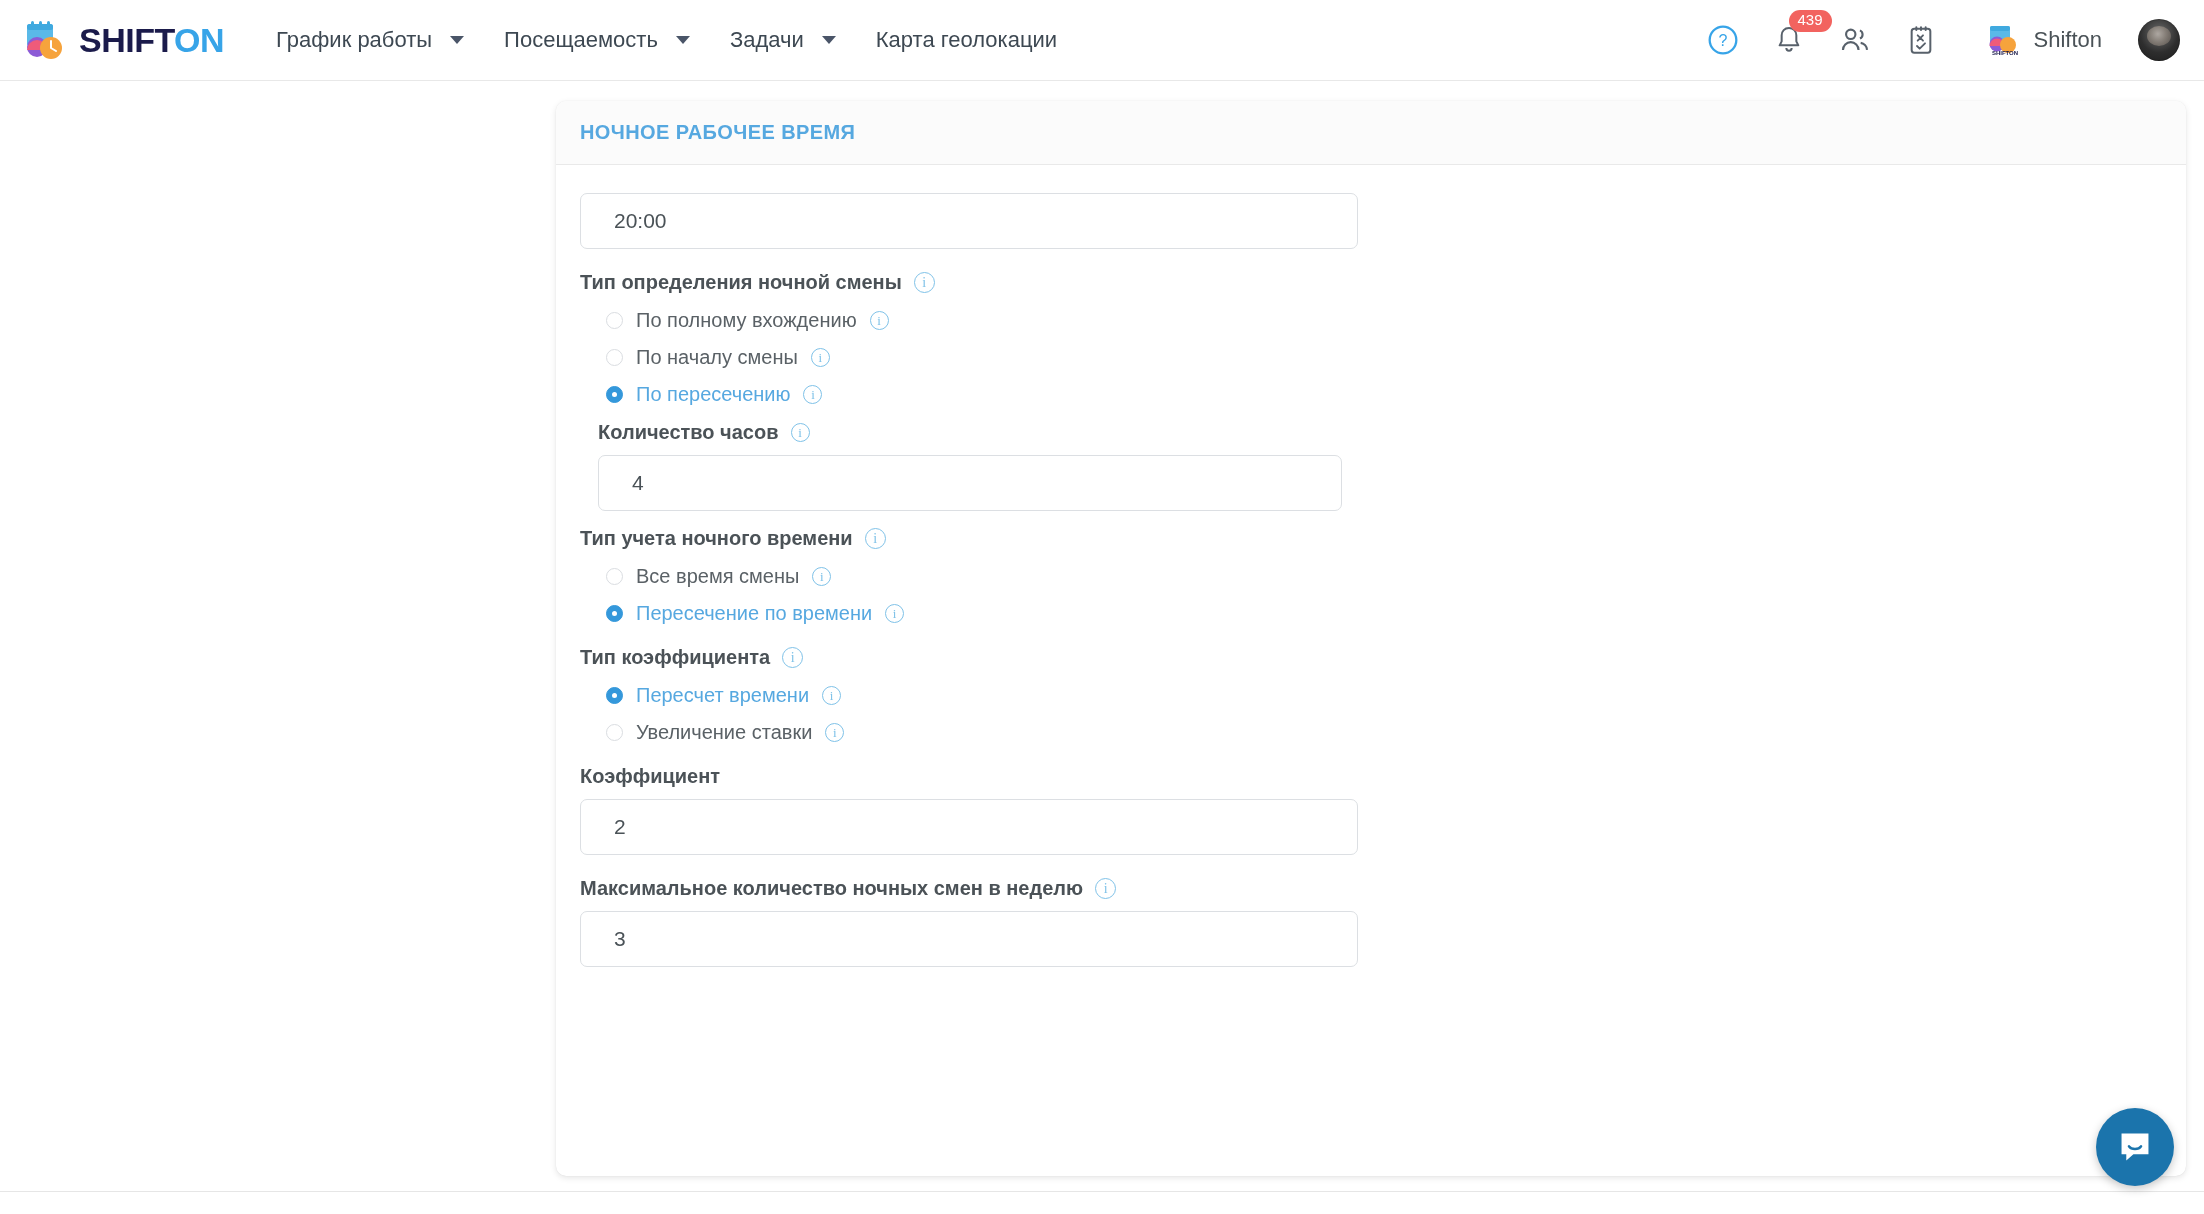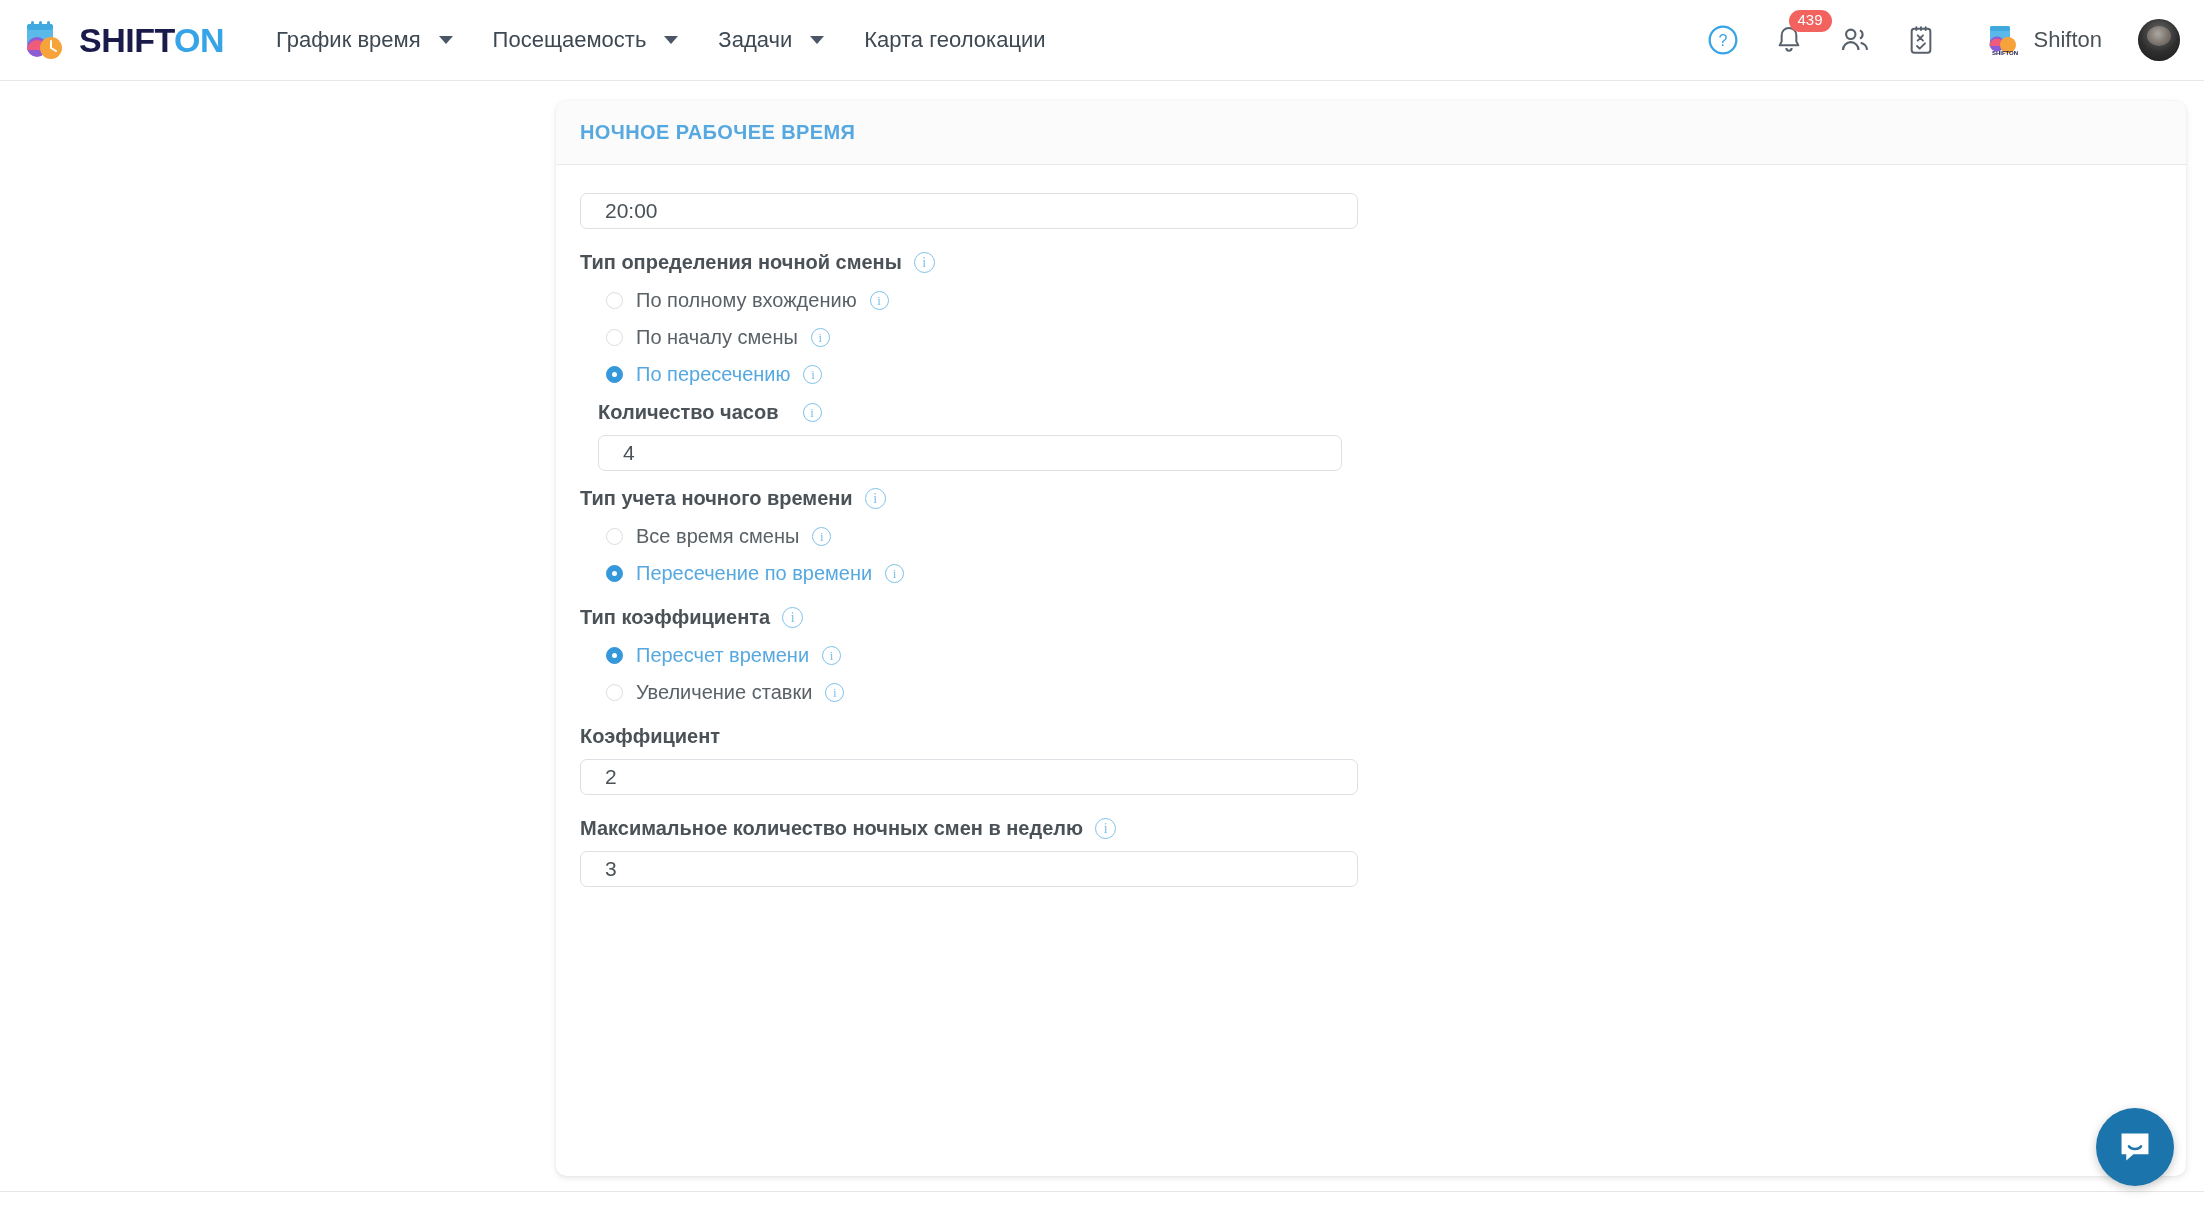--- a/index.html
+++ b/index.html
@@ -129,26 +129,26 @@
 
   
   .field { margin-bottom: 22px; }
   .field-label {
     font-size: 20px; font-weight: bold;
     color: #4b5257;
     display: flex; align-items: center; gap: 12px;
     margin-bottom: 11px;
   }
   .input {
-    width: 778px; height: 36px;
+    width: 778px; height: 56px;
     border: 1px solid #dcdfe3;
     border-radius: 7px;
     background: #fff;
     font-size: 21px; color: #4a5257;
-    padding: 0 24px;
+    padding: 0 33px;
     font-family: "Liberation Sans", "DejaVu Sans", sans-serif;
     outline: none;
   }
   .input.indented { width: 744px; }
 
   .group-label {
     font-size: 20px; font-weight: bold; color: #4b5257;
     display: flex; align-items: center; gap: 12px;
     margin-bottom: 8px;
   }
@@ -176,21 +176,21 @@
     width: 5px; height: 5px;
     border-radius: 50%;
     background: #ffffff;
   }
   .radio-label { font-size: 20px; color: #5a6166; white-space: nowrap; }
   .radio-row.selected .radio-label { color: #56a8e0; }
 
   .sub-block { margin-left: 18px; margin-top: 8px; margin-bottom: 16px; }
   .sub-label {
     font-size: 20px; font-weight: bold; color: #4b5257;
-    display: flex; align-items: center; gap: 24px;
+    display: flex; align-items: center; gap: 12px;
     margin-bottom: 11px;
   }
 
   
   .info {
     width: 21px; height: 21px; border-radius: 50%;
     border: 1.4px solid #7fc2e8;
     color: #7fc2e8;
     font-size: 14px; font-weight: normal;
     display: inline-flex; align-items: center; justify-content: center;
@@ -238,21 +238,21 @@
       <circle cx="12" cy="27" r="10" fill="#8c5bd6"></circle>
       <path d="M2 30 a10 10 0 0 1 20 0 z" fill="#ef5b7a"></path>
       <circle cx="26" cy="28" r="11" fill="#f6a33c"></circle>
       <path d="M26 28 L26 21 M26 28 L31 31" stroke="#fff" stroke-width="2" stroke-linecap="round" fill="none"></path>
     </svg>
     <span class="brand-text"><span class="dark">SHIFT</span><span class="blue">ON</span></span>
   </div>
 
   <div class="nav-links">
     <div class="nav-item">
-      <span>График время</span>
+      <span>График работы</span>
       <span class="caret"></span>
     </div>
     <div class="nav-item">
       <span>Посещаемость</span>
       <span class="caret"></span>
     </div>
     <div class="nav-item">
       <span>Задачи</span>
       <span class="caret"></span>
     </div>

